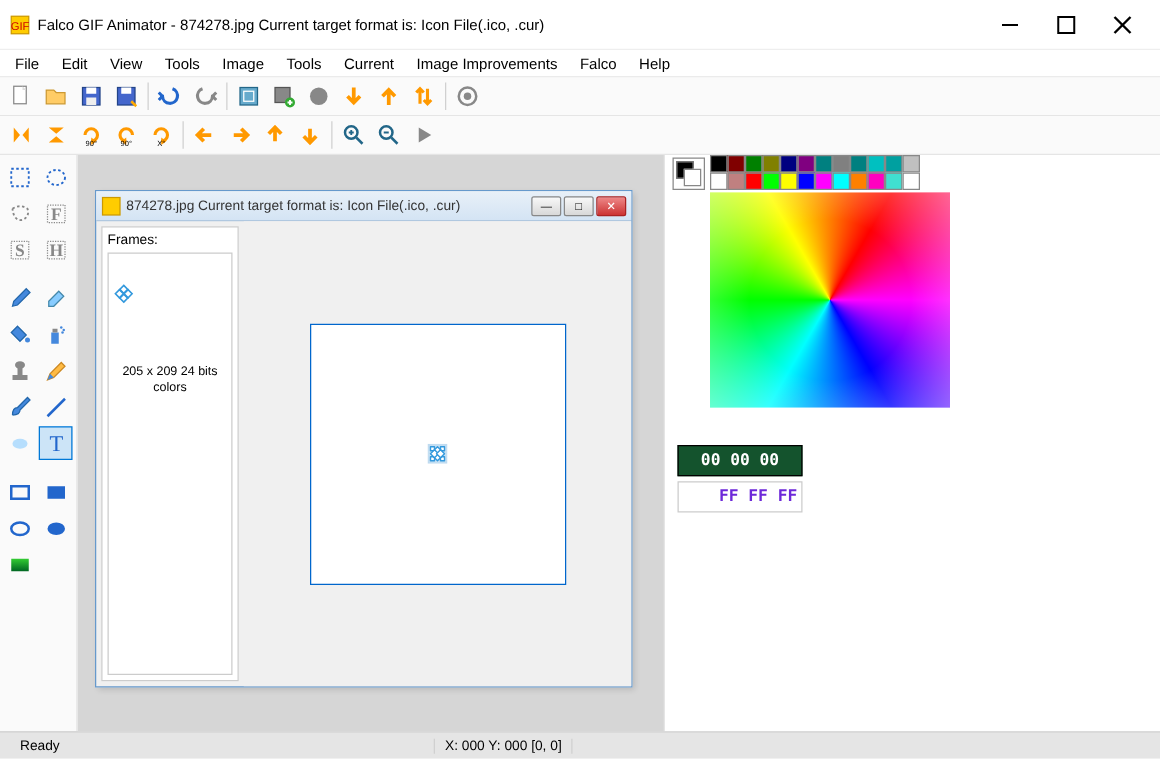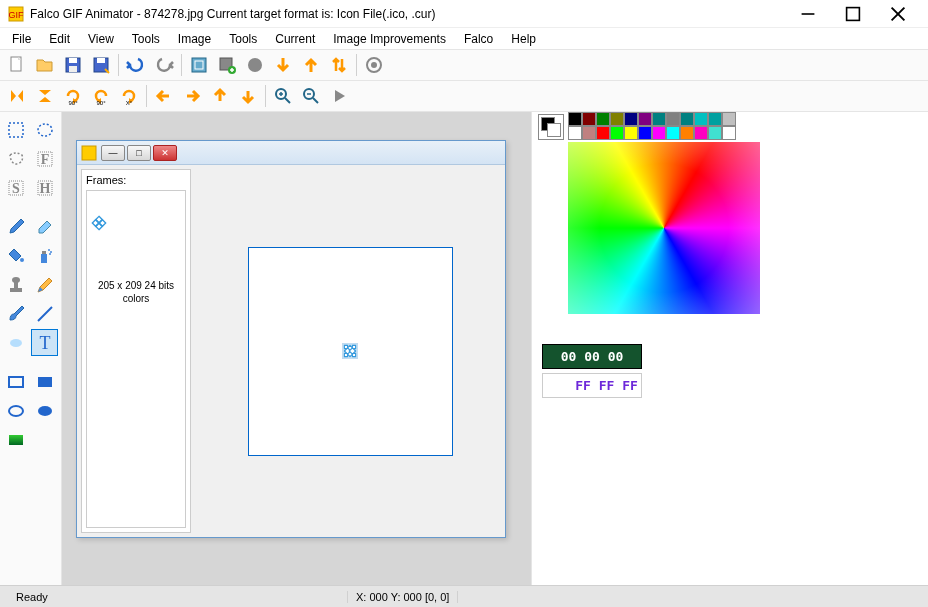--- a/index.html
+++ b/index.html
@@ -1,17 +1,17 @@
 <!DOCTYPE html>
 <html><head>
 <meta charset="utf-8">
 <style>
 * { box-sizing: border-box; margin: 0; padding: 0; }
 body { font-family: "Segoe UI", Tahoma, sans-serif; font-size: 12px; background: #fff; width: 928px; height: 607px; overflow: hidden; display: flex; flex-direction: column; }
-.titlebar { height: 28px; background: #fff; display: flex; align-items: center; padding: 0 8px; border-bottom: 1px solid #eee; }
+.titlebar { height: 40px; background: #fff; display: flex; align-items: center; padding: 0 8px; border-bottom: 1px solid #eee; }
 .titlebar .app-icon { width: 16px; height: 16px; margin-right: 6px; display:inline-flex; align-items:center; justify-content:center; }
 .titlebar .title { flex: 1; font-size: 12px; }
 .win-controls { display: flex; gap: 0; }
 .win-btn { width: 45px; height: 29px; display: flex; align-items: center; justify-content: center; cursor: pointer; }
 .menubar { height: 22px; display: flex; align-items: center; padding: 0 4px; gap: 2px; border-bottom: 1px solid #e5e5e5; }
 .menu-item { padding: 2px 8px; cursor: pointer; }
 .toolbar { display: flex; align-items: center; padding: 2px 4px; gap: 2px; border-bottom: 1px solid #e5e5e5; background: #fafafa; }
 .tb-btn { width: 26px; height: 26px; display: flex; align-items: center; justify-content: center; cursor: pointer; border: 1px solid transparent; }
 .tb-sep { width: 1px; height: 22px; background: #d0d0d0; margin: 0 2px; }
 .main-area { flex: 1; display: flex; background: #fff; overflow: hidden; }
@@ -385,20 +385,21 @@
   <div class="workspace">
 
     <div class="canvas-area">
       <div class="doc-window">
         <div class="doc-titlebar">
           <span class="doc-icon">
               <svg viewBox="0 0 16 16">
                 <rect x="1" y="1" width="14" height="14" fill="#ffcc00" stroke="#cc9900"></rect>
               </svg>
             </span>
+          <span class="doc-title">874278.jpg  Current target format is: Icon File(.ico, .cur)</span>
           <div class="doc-win-btns">
             <div class="doc-win-btn">—</div>
             <div class="doc-win-btn">□</div>
             <div class="doc-win-btn close">✕</div>
           </div>
         </div>
         <div class="doc-body">
           <div class="frames-panel">
             <div class="frames-label">Frames:</div>
             <div class="frame-thumb">

